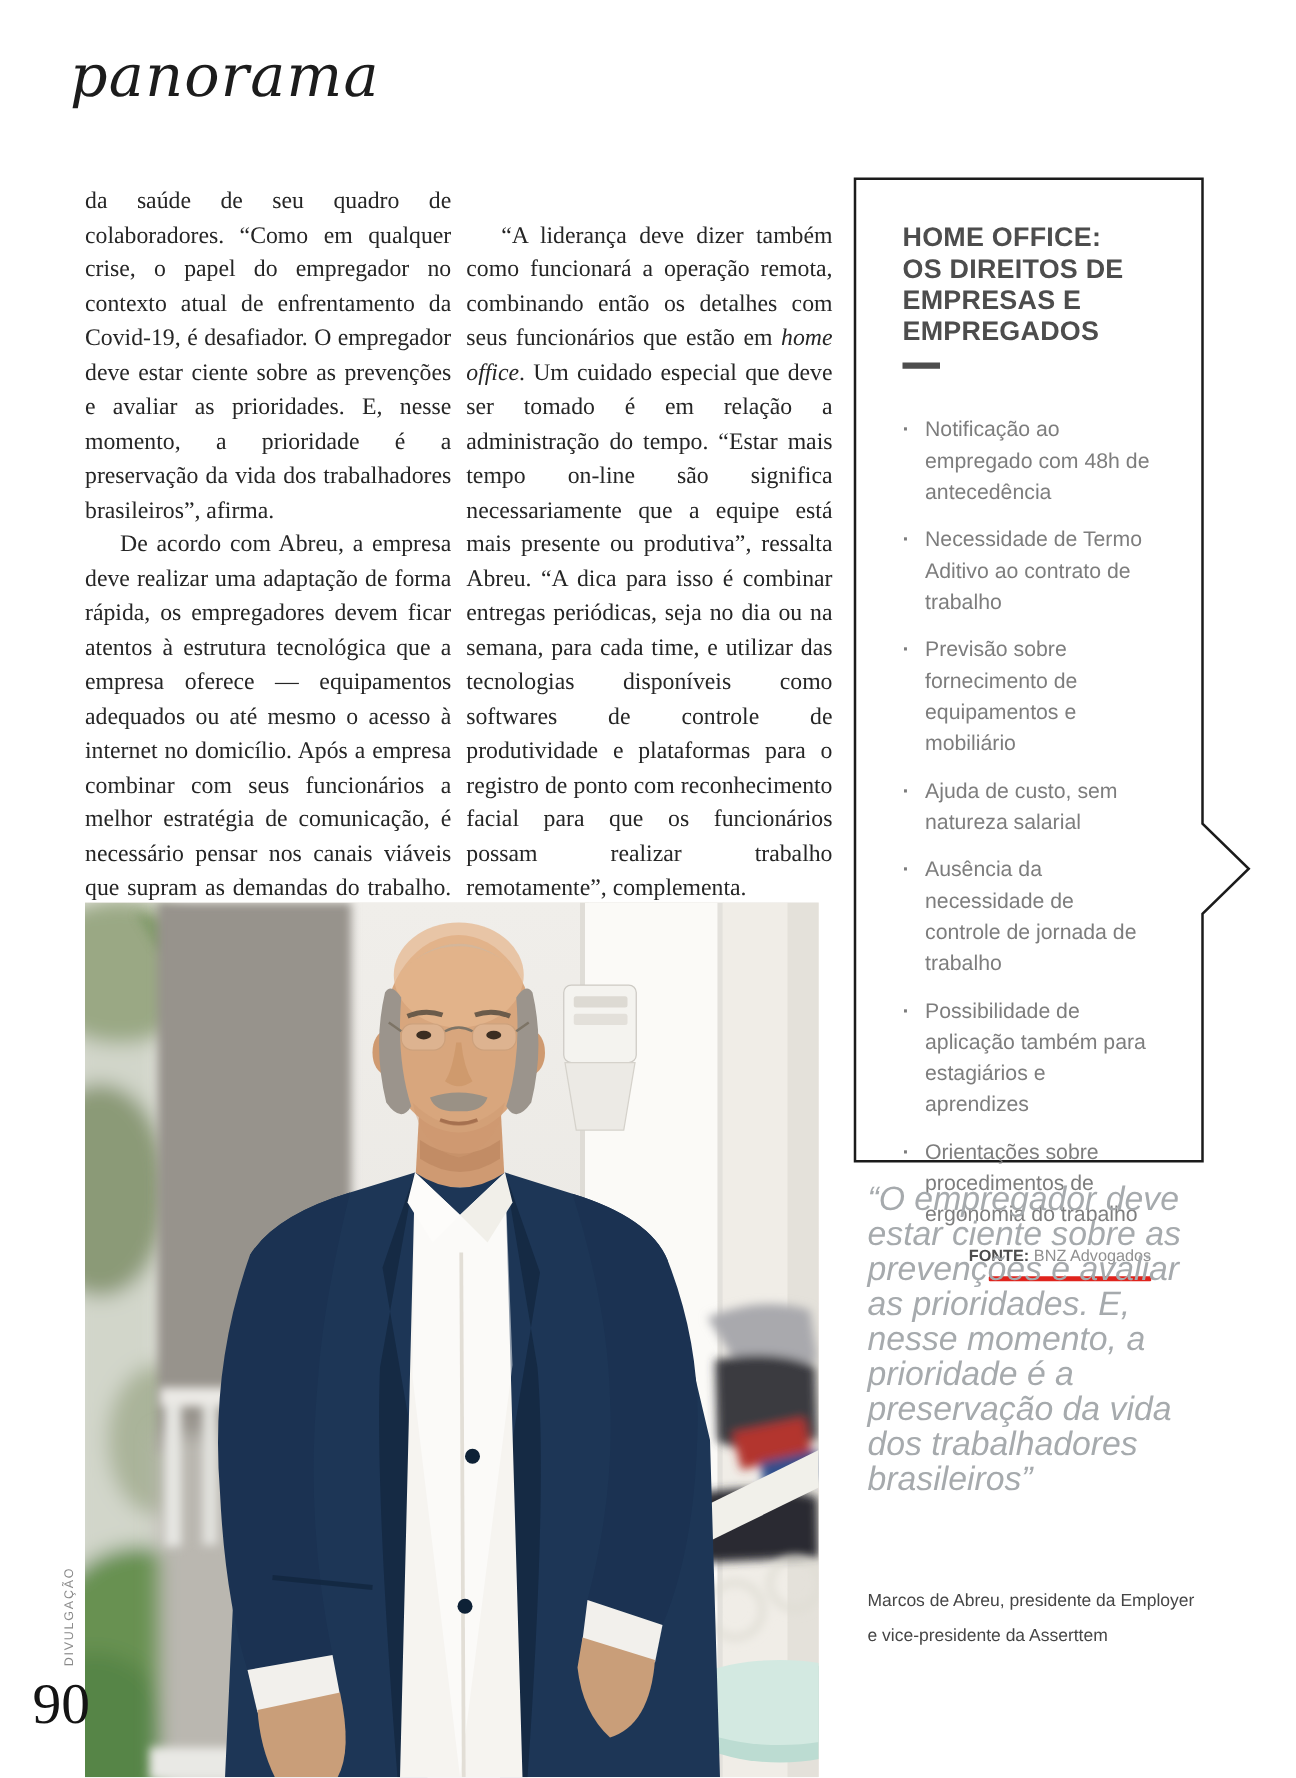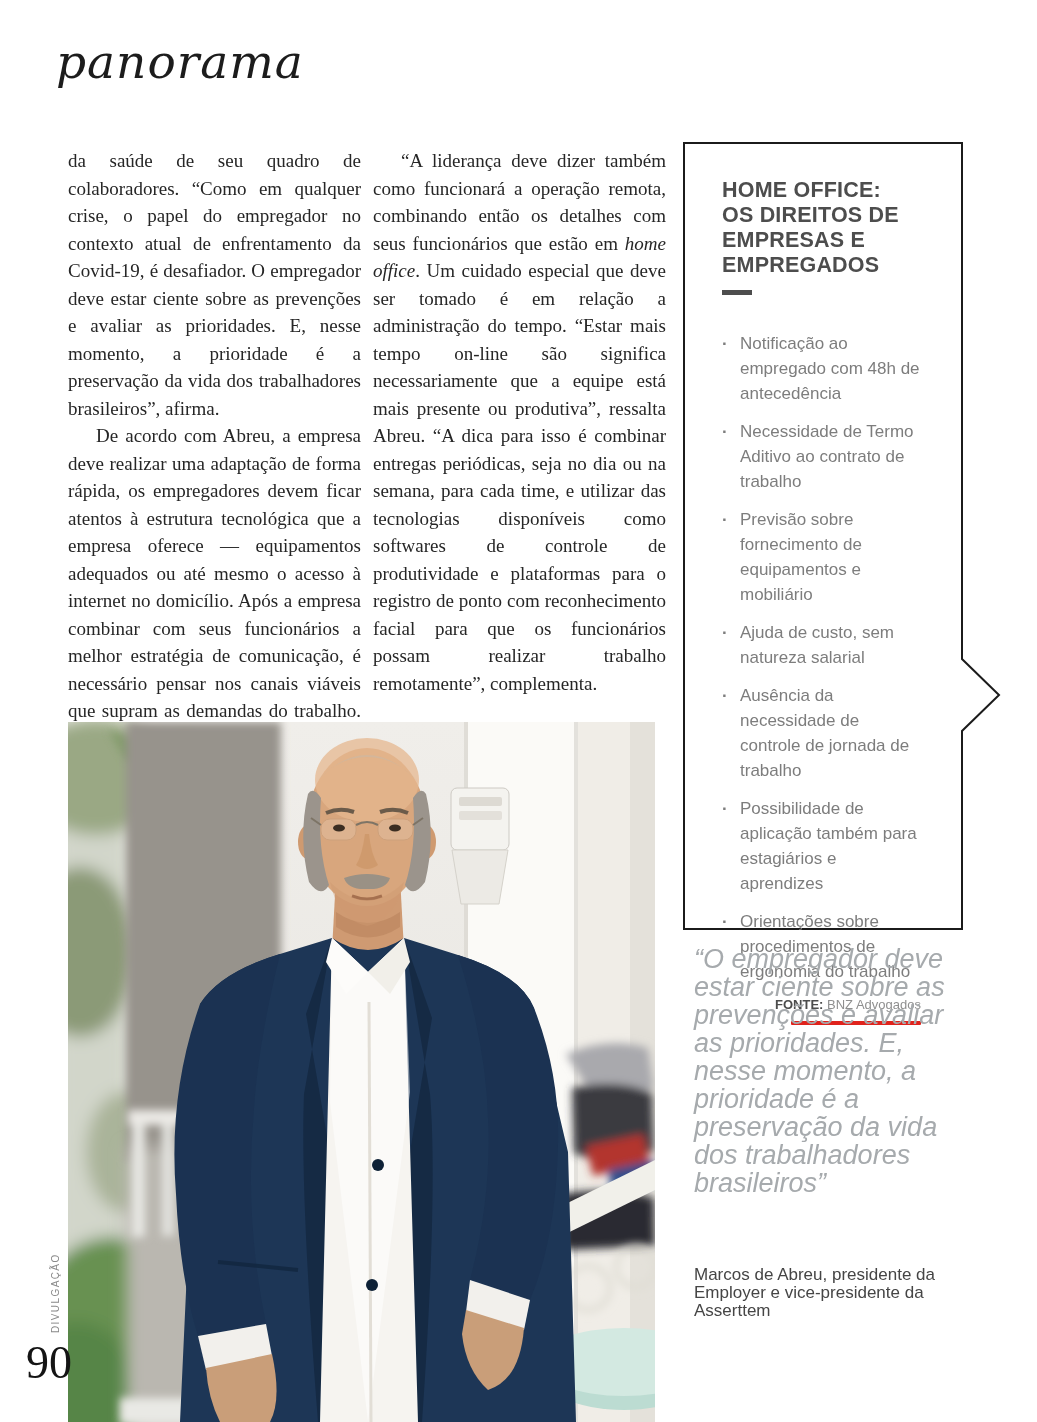--- a/index.html
+++ b/index.html
@@ -9,21 +9,21 @@
   }
   
   .section-label{
     position:absolute;left:36px;top:34px;
     font-family:"DejaVu Serif",serif;font-style:italic;
     font-size:47px;color:#1c1c1c;letter-spacing:1px;margin-left:20px;
   }
   
   .columns{
     position:absolute;left:68px;top:147px;width:600px;
-    display:flex;gap:12px;
+    display:flex;gap:12px;align-items:center;
   }
   .col{width:293px;}
   .col p{
     margin:0;font-size:19px;line-height:27.5px;color:#262626;
     text-align:justify;
   }
   .col p.indent{text-indent:28px;}
   
   .sidebar{position:absolute;left:683px;top:142px;width:280px;height:788px;}
   .sidebar .box-border{position:absolute;left:0;top:0;overflow:visible;}
@@ -51,21 +51,21 @@
   }
   
   .pull-quote{
     position:absolute;left:694px;top:945px;width:274px;
     font-family:"Liberation Sans",sans-serif;font-style:italic;
     font-size:27px;line-height:28px;color:#a6aaad;font-weight:300;
   }
   .quote-attribution{
     position:absolute;left:694px;top:1266px;width:262px;
     font-family:"Liberation Sans",sans-serif;
-    font-size:17px;line-height:18px;color:#454545;
+    font-size:14px;line-height:28px;color:#454545;
   }
   
   .photo{
     position:absolute;left:68px;top:722px;width:587px;height:700px;
     overflow:hidden;background:#e9e7e2;
   }
   .photo svg{display:block;width:100%;height:100%;}
   
   .photo-credit{
     position:absolute;left:50px;top:1333px;

